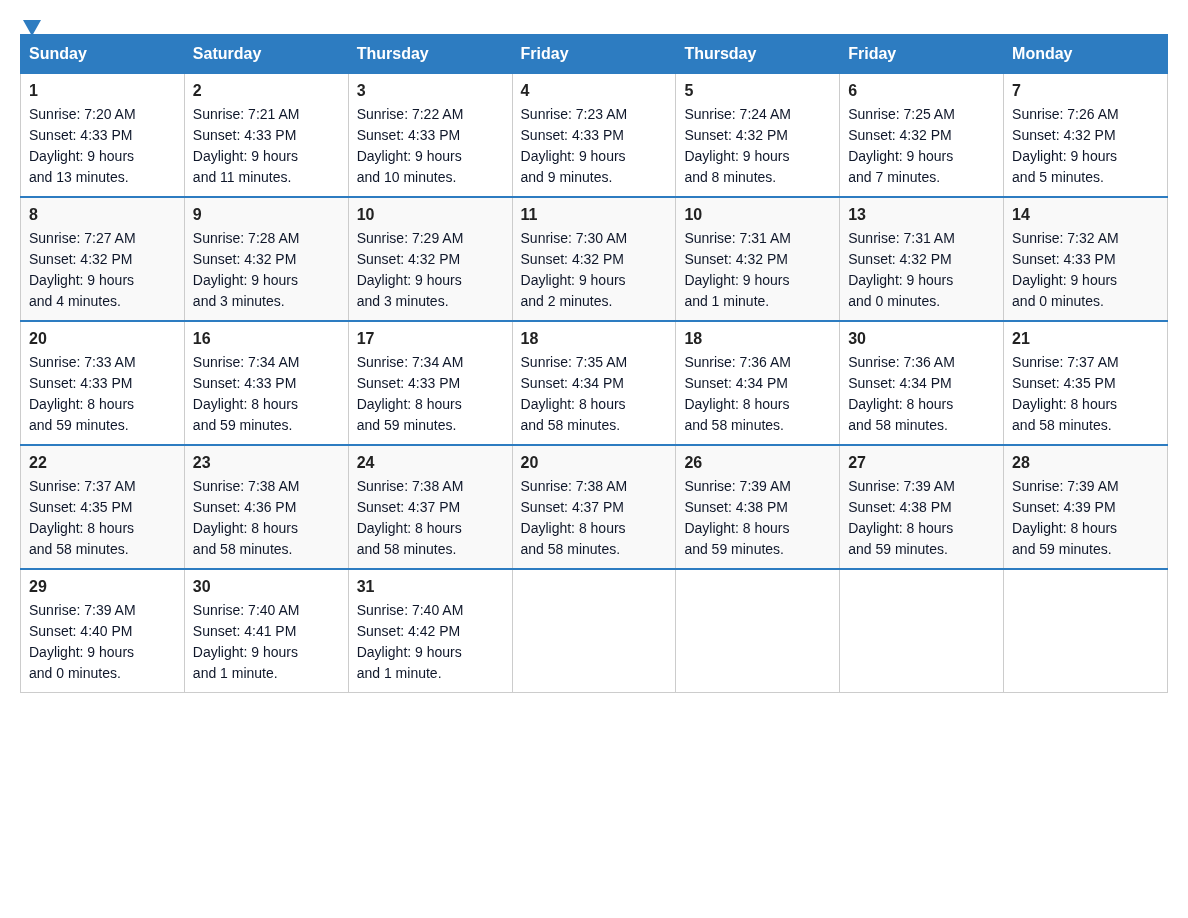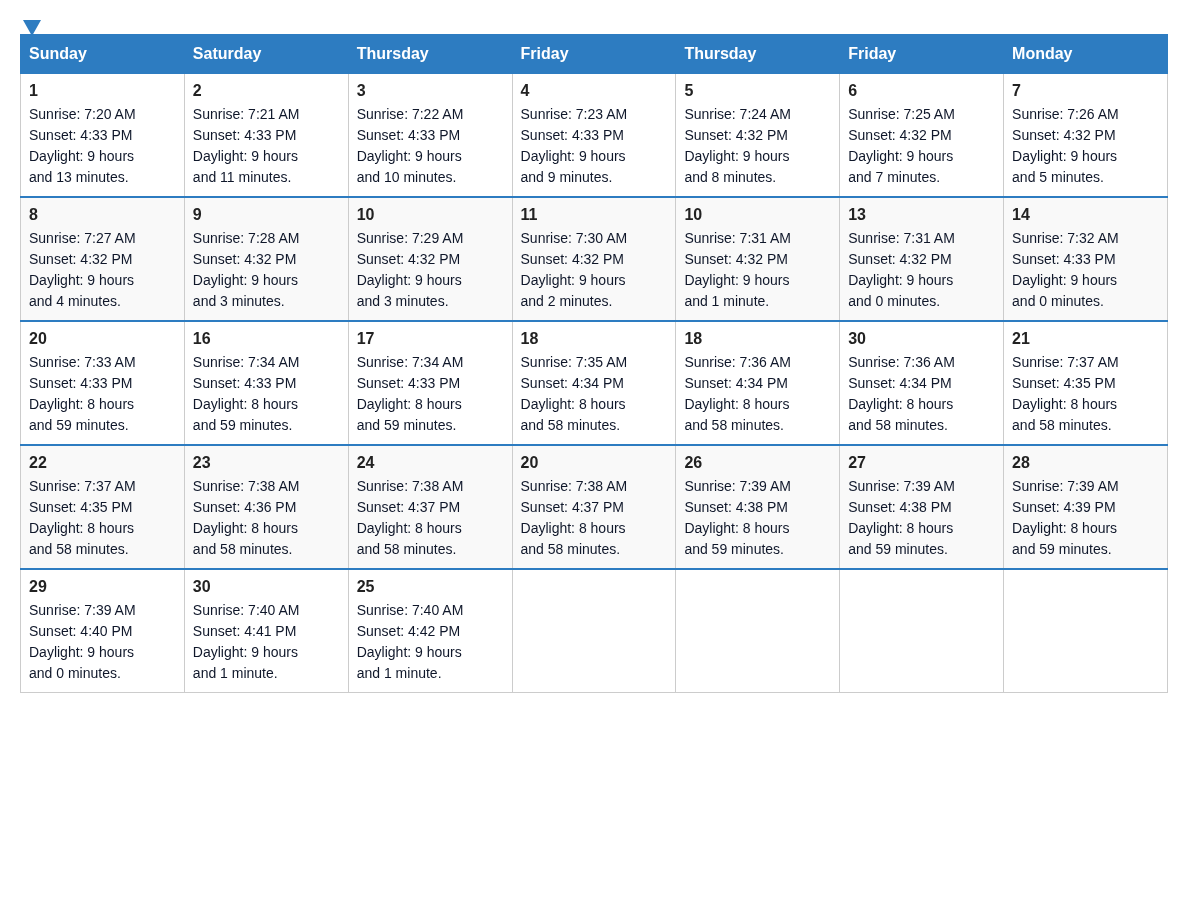--- a/index.html
+++ b/index.html
@@ -154,20 +154,20 @@
         <td><span class="day-number">23</span><span class="day-info">Sunrise: 7:38 AM<br>Sunset: 4:36 PM<br>Daylight: 8 hours<br>and 58 minutes.</span></td>
         <td><span class="day-number">24</span><span class="day-info">Sunrise: 7:38 AM<br>Sunset: 4:37 PM<br>Daylight: 8 hours<br>and 58 minutes.</span></td>
         <td><span class="day-number">20</span><span class="day-info">Sunrise: 7:38 AM<br>Sunset: 4:37 PM<br>Daylight: 8 hours<br>and 58 minutes.</span></td>
         <td><span class="day-number">26</span><span class="day-info">Sunrise: 7:39 AM<br>Sunset: 4:38 PM<br>Daylight: 8 hours<br>and 59 minutes.</span></td>
         <td><span class="day-number">27</span><span class="day-info">Sunrise: 7:39 AM<br>Sunset: 4:38 PM<br>Daylight: 8 hours<br>and 59 minutes.</span></td>
         <td><span class="day-number">28</span><span class="day-info">Sunrise: 7:39 AM<br>Sunset: 4:39 PM<br>Daylight: 8 hours<br>and 59 minutes.</span></td>
       </tr>
       <tr class="row-divider">
         <td><span class="day-number">29</span><span class="day-info">Sunrise: 7:39 AM<br>Sunset: 4:40 PM<br>Daylight: 9 hours<br>and 0 minutes.</span></td>
         <td><span class="day-number">30</span><span class="day-info">Sunrise: 7:40 AM<br>Sunset: 4:41 PM<br>Daylight: 9 hours<br>and 1 minute.</span></td>
-        <td><span class="day-number">25</span><span class="day-info">Sunrise: 7:40 AM<br>Sunset: 4:42 PM<br>Daylight: 9 hours<br>and 1 minute.</span></td>
+        <td><span class="day-number">31</span><span class="day-info">Sunrise: 7:40 AM<br>Sunset: 4:42 PM<br>Daylight: 9 hours<br>and 1 minute.</span></td>
         <td class="empty-cell"></td>
         <td class="empty-cell"></td>
         <td class="empty-cell"></td>
         <td class="empty-cell"></td>
       </tr>
     </tbody>
 </table>
 
 </body></html>

